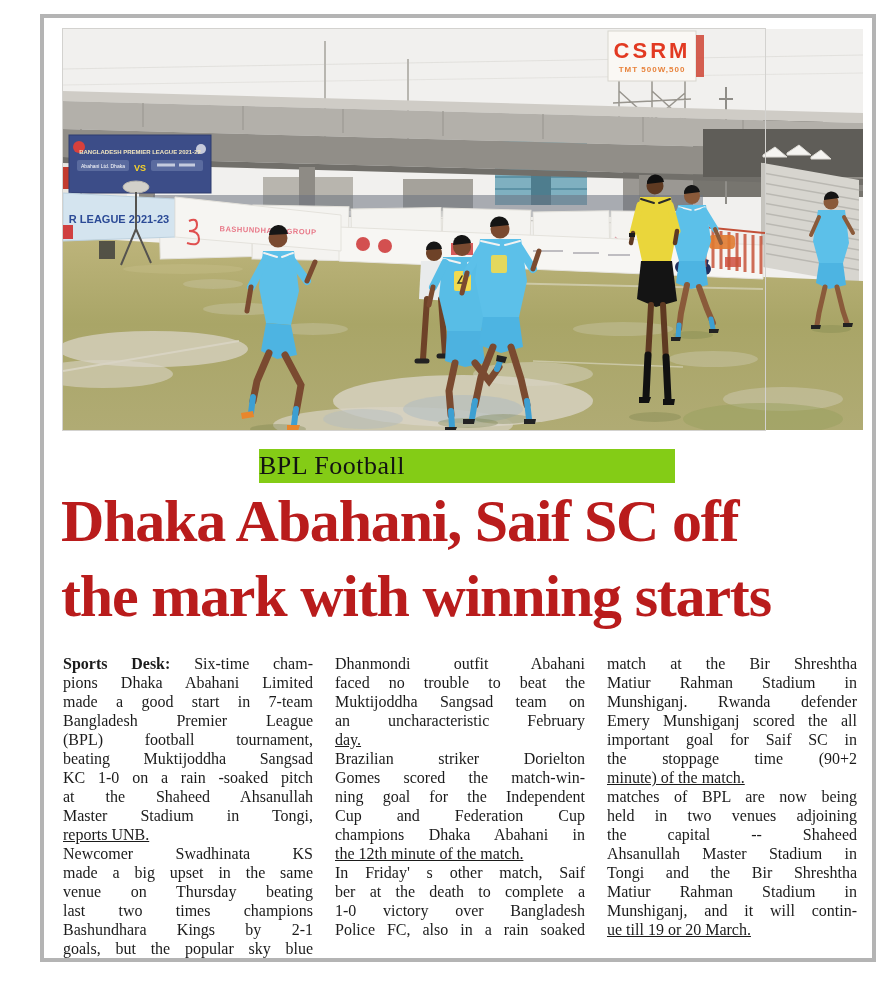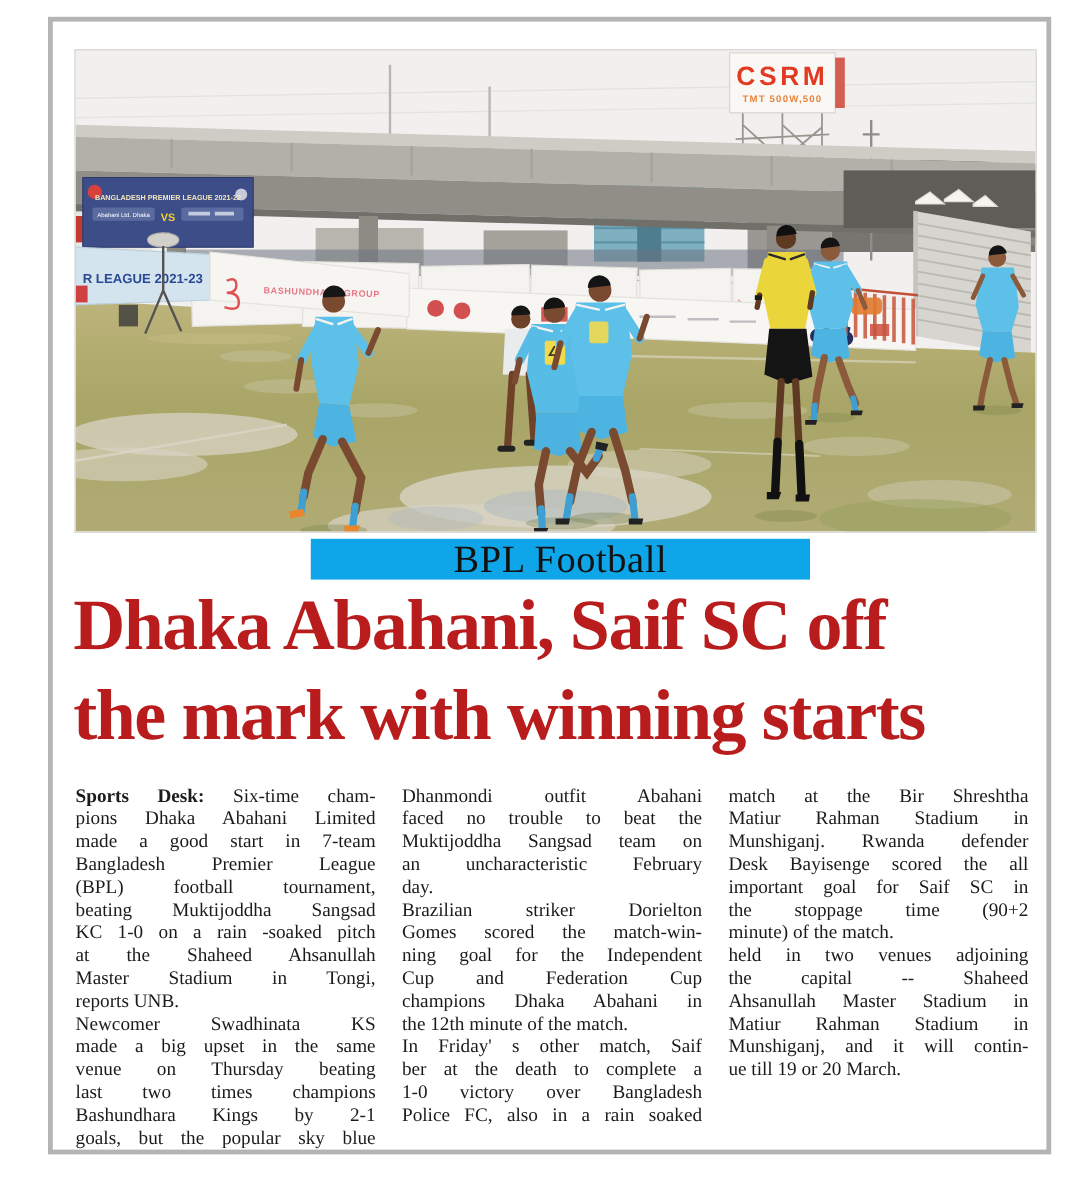--- a/index.html
+++ b/index.html
@@ -1,32 +1,32 @@
 <!DOCTYPE html>
 <html><head>
 <meta charset="utf-8">
 <style>
   html,body { margin:0; padding:0; background:#ffffff; }
   .page { position:relative; width:891px; height:982px; background:#ffffff; overflow:hidden;
           font-family:"Liberation Serif", serif; }
   .frame { position:absolute; left:40px; top:14px; width:836px; height:948px;
            border:4px solid #b4b4b4; box-sizing:border-box; }
-  .photo { position:absolute; left:63px; top:42px; width:800px; height:401px;
+  .photo { position:absolute; left:63px; top:29px; width:702px; height:401px;
            outline:1px solid #d3d2cf; background:#f1f0ee; }
   .photo svg { display:block; }
   .kicker { position:absolute; left:259px; top:449px; width:416px; height:34px;
-            background:#0ea5e9; color:#121212; font-size:32px; line-height:34px;
-            text-align:center; letter-spacing:0.5px; }
+            background:#84cc16; color:#121212; font-size:26px; line-height:34px;
+            letter-spacing:0.5px; }
   .headline { position:absolute; left:61px; top:484px; width:802px; color:#b91c1c;
               font-weight:bold; font-size:60px; line-height:75px; letter-spacing:-1.2px;
               white-space:nowrap; }
   .columns { position:absolute; left:63px; top:654px; width:795px; display:flex; gap:22px; }
   .col { width:250px; font-size:16px; line-height:19px; color:#1b1b1b; }
   .ln { text-align:justify; text-align-last:justify; white-space:normal; min-height:19px; }
-  .ln.pe { text-align-last:left; }
+  .ln.pe { text-align-last:left;text-decoration:underline; }
   .lead { font-weight:bold; }
 </style>
 </head>
 <body>
 
 <div class="page">
   <div class="frame"></div>
 
   <div class="photo">
   <svg width="800" height="401" viewBox="0 0 800 401" xmlns="http://www.w3.org/2000/svg">
@@ -342,25 +342,27 @@
       <div class="ln pe">the 12th minute of the match.</div>
       <div class="ln">In Friday' s other match, Saif</div>
       <div class="ln">ber at the death to complete a</div>
       <div class="ln">1-0 victory over Bangladesh</div>
       <div class="ln">Police FC, also in a rain soaked</div>
     </div>
     <div class="col">
       <div class="ln">match at the Bir Shreshtha</div>
       <div class="ln">Matiur Rahman Stadium in</div>
       <div class="ln">Munshiganj. Rwanda defender</div>
-      <div class="ln">Desk Bayisenge scored the all</div>
+      <div class="ln">Emery Munshiganj scored the all</div>
       <div class="ln">important goal for Saif SC in</div>
       <div class="ln">the stoppage time (90+2</div>
       <div class="ln pe">minute) of the match.</div>
+      <div class="ln">matches of BPL are now being</div>
       <div class="ln">held in two venues adjoining</div>
       <div class="ln">the capital -- Shaheed</div>
       <div class="ln">Ahsanullah Master Stadium in</div>
+      <div class="ln">Tongi and the Bir Shreshtha</div>
       <div class="ln">Matiur Rahman Stadium in</div>
       <div class="ln">Munshiganj, and it will contin-</div>
       <div class="ln pe">ue till 19 or 20 March.</div>
     </div>
   </div>
 </div>
 
 </body></html>

